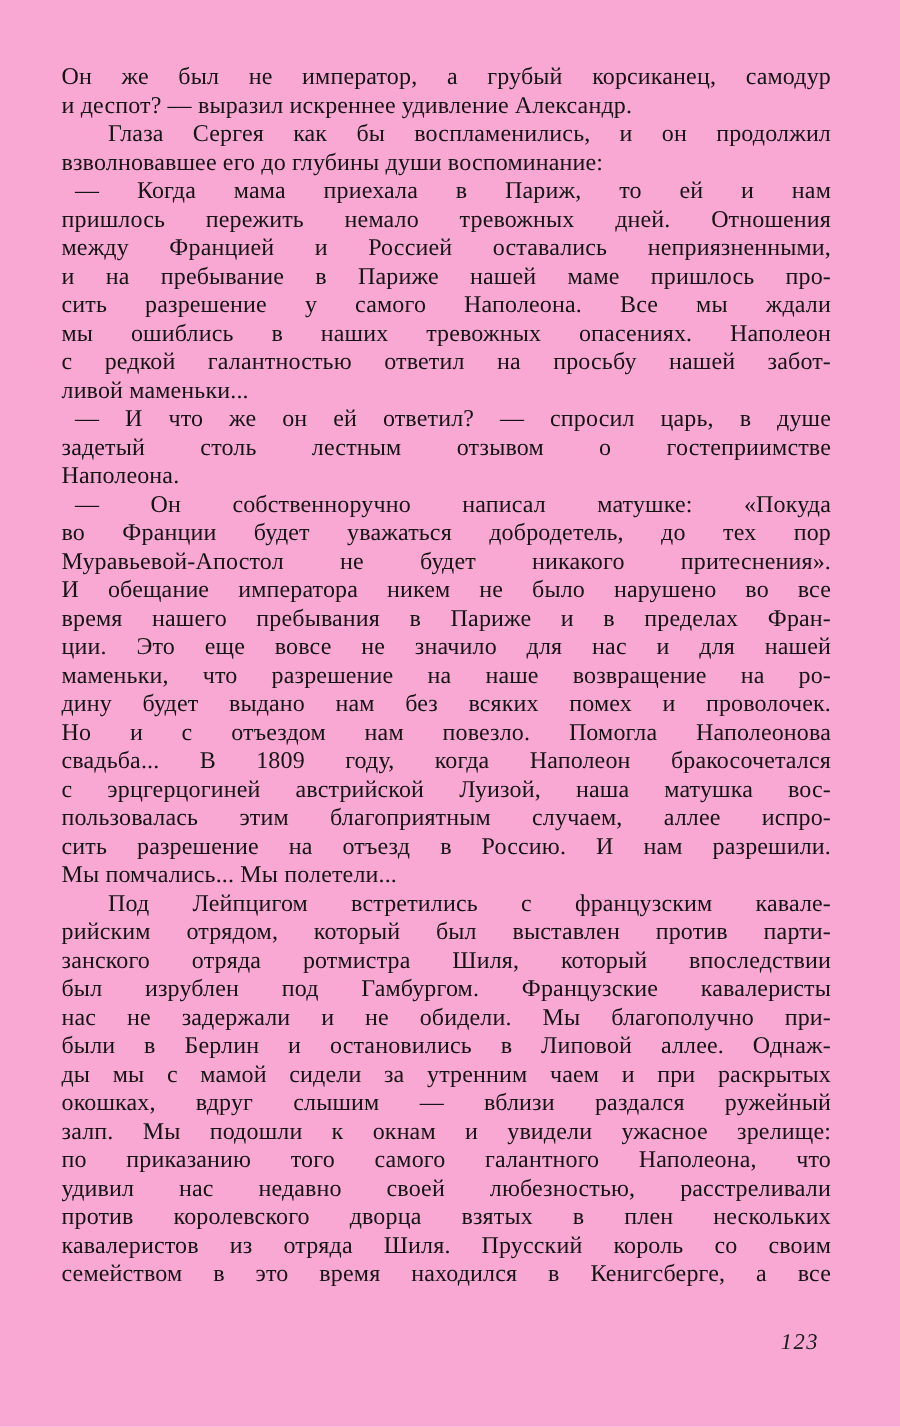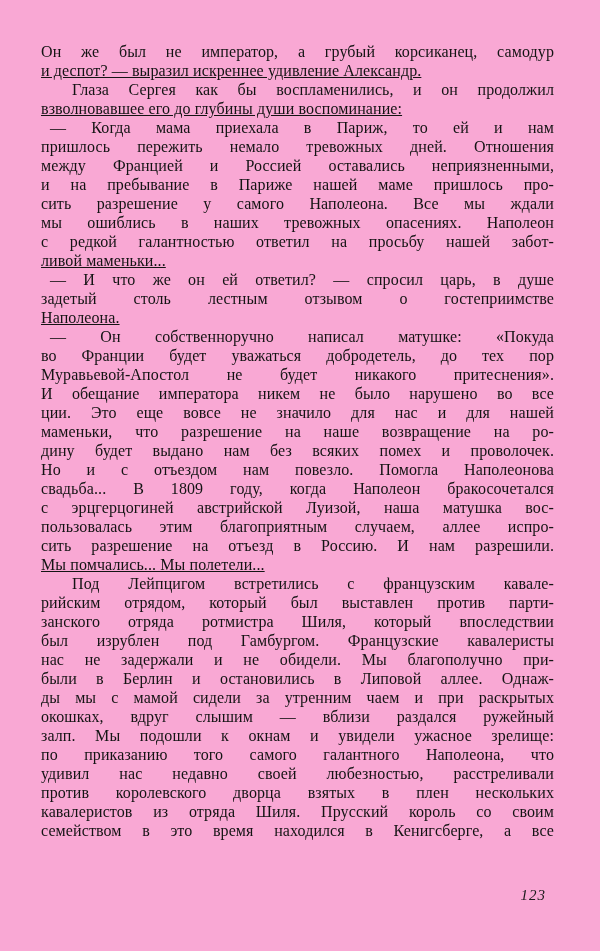--- a/index.html
+++ b/index.html
@@ -29,21 +29,20 @@
     padding: 0;
   }
   .line {
     text-align: justify;
     text-align-last: justify;
     white-space: normal;
     letter-spacing: 0.1px;
   }
   .line.last {
     text-align-last: left;
-    text-decoration: underline;
   }
   .line.p-indent {
     padding-left: 31px;
   }
   .line.p-indent-dash {
     padding-left: 9px;
   }
   .page-number {
     position: absolute;
     top: 886px;
@@ -81,20 +80,21 @@
       <div class="paragraph">
         <div class="line p-indent-dash">— И что же он ей ответил? — спросил царь, в душе</div>
         <div class="line">задетый столь лестным отзывом о гостеприимстве</div>
         <div class="line last">Наполеона.</div>
       </div>
       <div class="paragraph">
         <div class="line p-indent-dash">— Он собственноручно написал матушке: «Покуда</div>
         <div class="line">во Франции будет уважаться добродетель, до тех пор</div>
         <div class="line">Муравьевой-Апостол не будет никакого притеснения».</div>
         <div class="line">И обещание императора никем не было нарушено во все</div>
+        <div class="line">время нашего пребывания в Париже и в пределах Фран-</div>
         <div class="line">ции. Это еще вовсе не значило для нас и для нашей</div>
         <div class="line">маменьки, что разрешение на наше возвращение на ро-</div>
         <div class="line">дину будет выдано нам без всяких помех и проволочек.</div>
         <div class="line">Но и с отъездом нам повезло. Помогла Наполеонова</div>
         <div class="line">свадьба... В 1809 году, когда Наполеон бракосочетался</div>
         <div class="line">с эрцгерцогиней австрийской Луизой, наша матушка вос-</div>
         <div class="line">пользовалась этим благоприятным случаем, аллее испро-</div>
         <div class="line">сить разрешение на отъезд в Россию. И нам разрешили.</div>
         <div class="line last">Мы помчались... Мы полетели...</div>
       </div>

